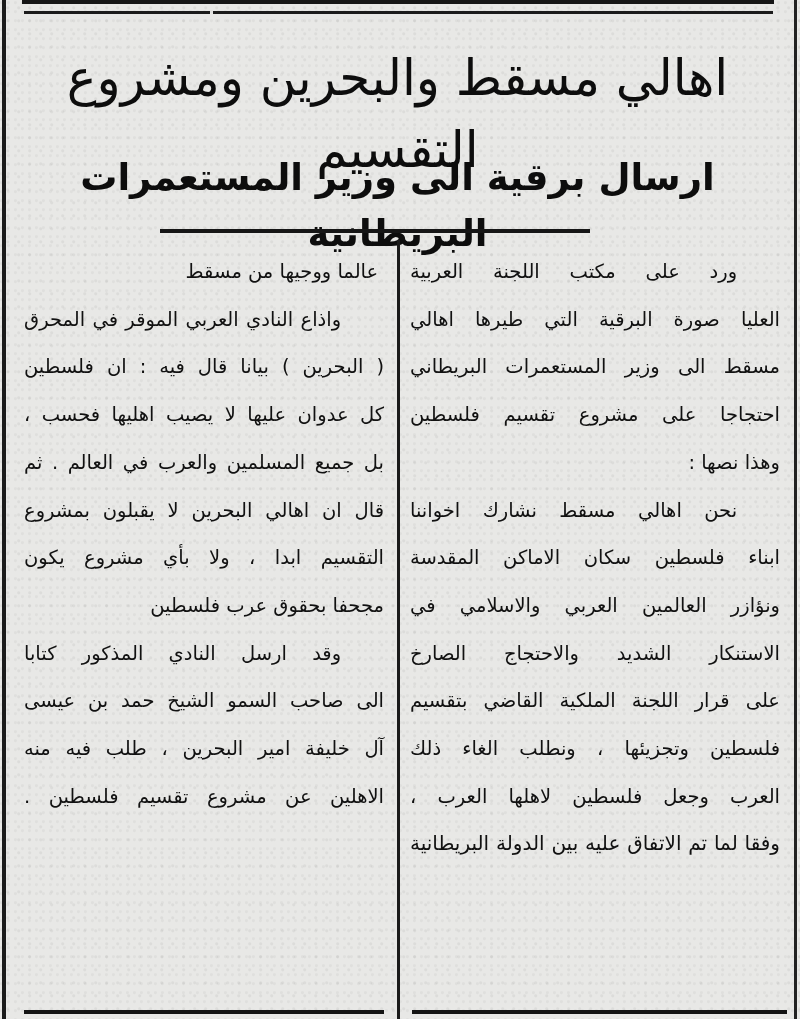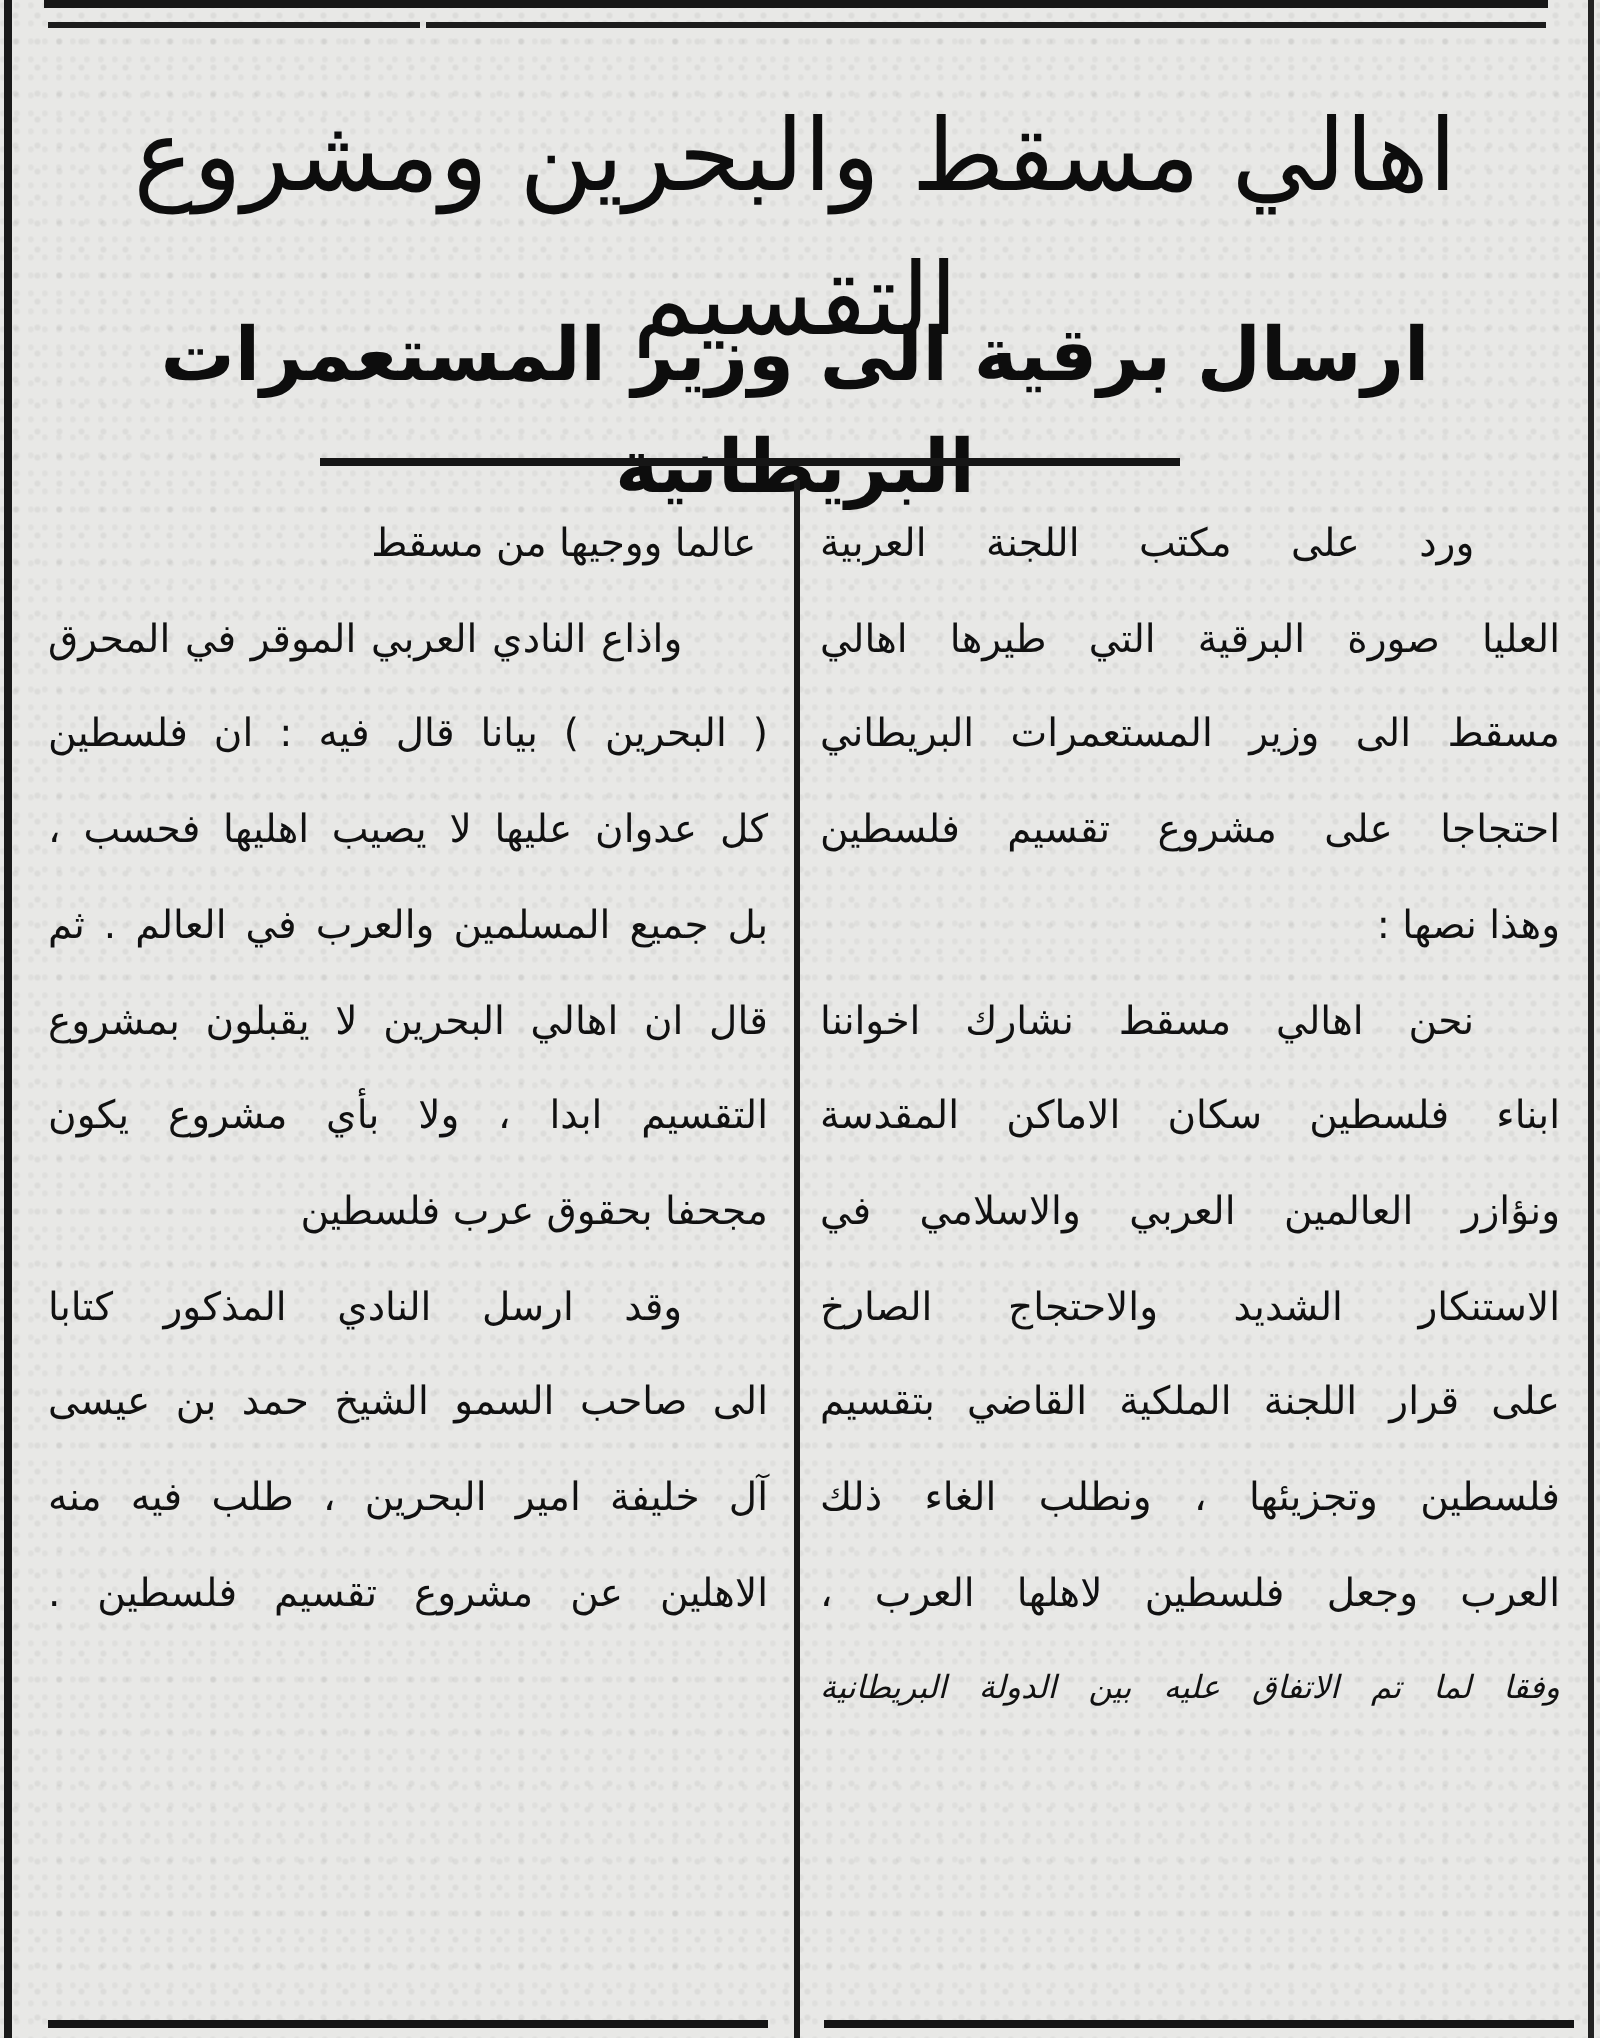--- a/index.html
+++ b/index.html
@@ -115,21 +115,21 @@
     <span class="line">مسقط الى وزير المستعمرات البريطاني</span>
     <span class="line">احتجاجا على مشروع تقسيم فلسطين</span>
     <span class="line last">وهذا نصها :</span>
     <span class="line" style="padding-right:2.2em;">نحن اهالي مسقط نشارك اخواننا</span>
     <span class="line">ابناء فلسطين سكان الاماكن المقدسة</span>
     <span class="line">ونؤازر العالمين العربي والاسلامي في</span>
     <span class="line">الاستنكار الشديد والاحتجاج الصارخ</span>
     <span class="line" style="letter-spacing:-0.5px;">على قرار اللجنة الملكية القاضي بتقسيم</span>
     <span class="line">فلسطين وتجزيئها ، ونطلب الغاء ذلك</span>
     <span class="line">العرب وجعل فلسطين لاهلها العرب ،</span>
-    <span class="line" style="letter-spacing:-1.2px; font-size:16px;font-style:italic;">وفقا لما تم الاتفاق عليه بين الدولة البريطانية</span>
+    <span class="line" style="letter-spacing:-1.2px; font-size:20px;">وفقا لما تم الاتفاق عليه بين الدولة البريطانية</span>
   </div>
 
   <div class="column col-left">
     <span class="line last" style="padding-right:0.3em;">عالما ووجيها من مسقط</span>
     <span class="line" style="padding-right:2.2em; letter-spacing:-0.6px;">واذاع النادي العربي الموقر في المحرق</span>
     <span class="line">( البحرين ) بيانا قال فيه : ان فلسطين</span>
     <span class="line" style="letter-spacing:-0.8px;">كل عدوان عليها لا يصيب اهليها فحسب ،</span>
     <span class="line" style="letter-spacing:-0.5px;">بل جميع المسلمين والعرب في العالم . ثم</span>
     <span class="line" style="letter-spacing:-0.6px;">قال ان اهالي البحرين لا يقبلون بمشروع</span>
     <span class="line">التقسيم ابدا ، ولا بأي مشروع يكون</span>

